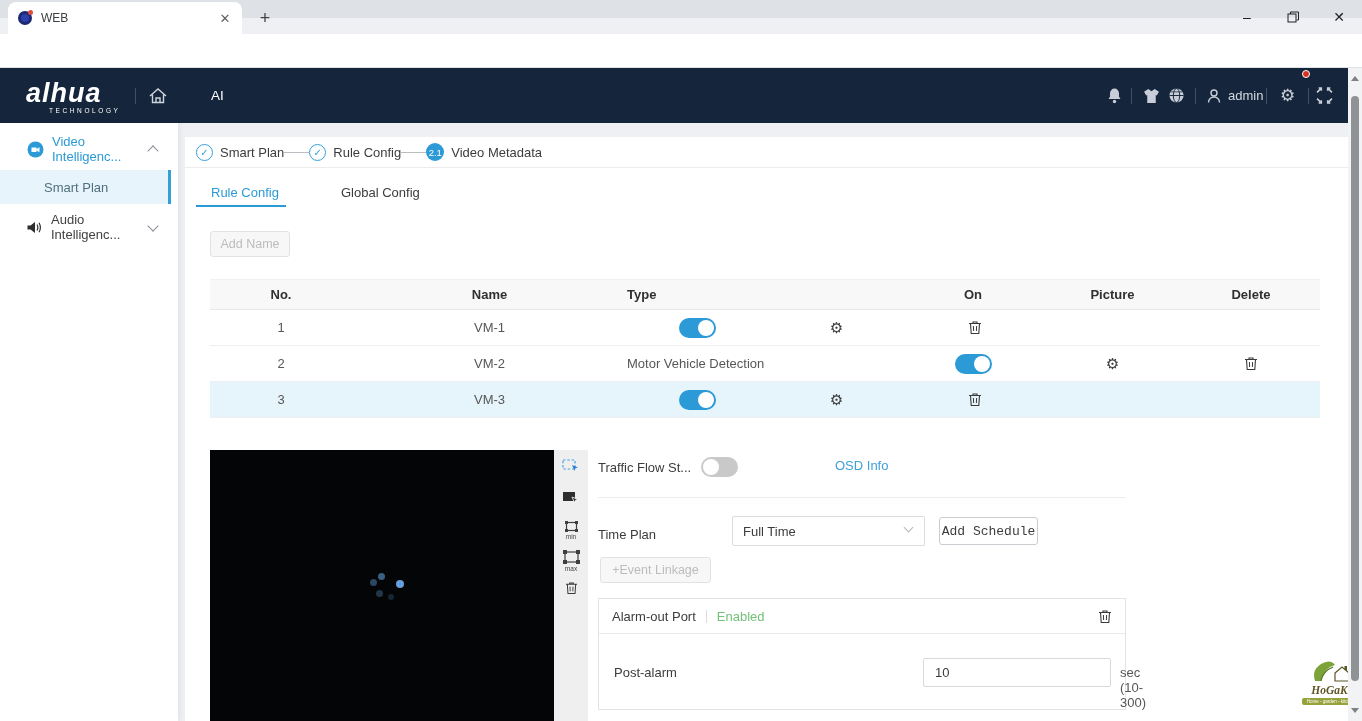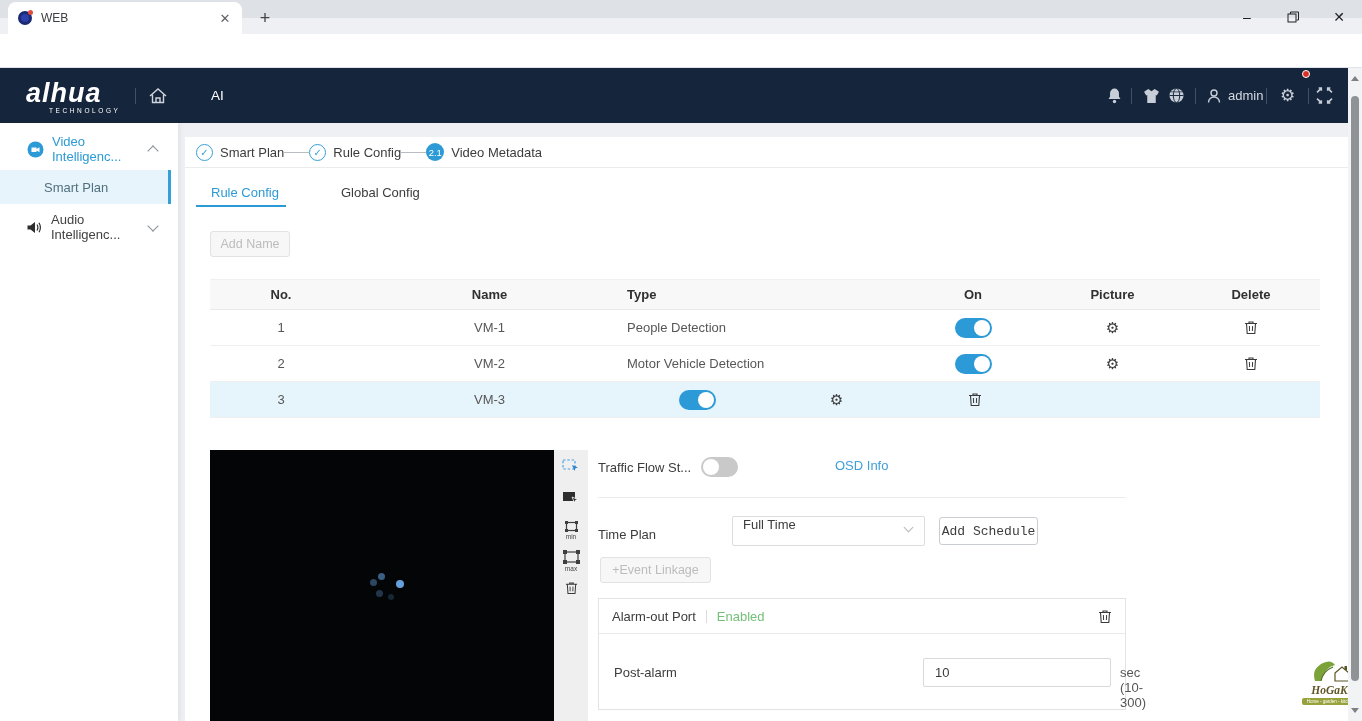--- a/index.html
+++ b/index.html
@@ -86,21 +86,21 @@
   .video { position:absolute; left:25px; top:313px; width:344px; height:271px; background:#030507; }
   .spin-dot { position:absolute; border-radius:50%; background:#6aa9e8; }
   .toolstrip { position:absolute; left:369px; top:313px; width:34px; height:271px; background:#efefef; }
   .tool { position:absolute; left:0; width:34px; display:flex; flex-direction:column; align-items:center; color:#3f3f3f; }
   .tool-mini-label { font-size:6.5px; color:#3f3f3f; margin-top:1px; }
 
   
   .cfg-label { font-size:13px; color:#3c3c3c; }
   .cfg-divider { position:absolute; left:413px; top:360px; width:528px; height:1px; background:#ececec; }
   .link-blue { color:#3f9fd8; font-size:13px; }
-  .select-box { position:absolute; left:547px; top:379px; width:193px; height:30px; border:1px solid #dcdcdc; border-radius:2px; display:flex; align-items:flex-start; padding:0 10px; font-size:13px; color:#3c3c3c; background:#fff; }
+  .select-box { position:absolute; left:547px; top:379px; width:193px; height:30px; border:1px solid #dcdcdc; border-radius:2px; display:flex; align-items:center; padding:0 10px; font-size:13px; color:#3c3c3c; background:#fff; }
   .select-box .chev { border-color:#b6b6b6; width:7px; height:7px; position:absolute; right:12px; top:10px; }
   .card { position:absolute; left:413px; top:461px; width:528px; height:112px; border:1px solid #e3e3e3; background:#fff; }
   .card-head { height:35px; border-bottom:1px solid #e9e9e9; display:flex; align-items:center; padding:0 13px; }
   .vsep { width:1px; height:13px; background:#dcdcdc; margin:0 10px; }
   .input-box { position:absolute; left:324px; top:24px; width:188px; height:29px; border:1px solid #d9d9d9; border-radius:2px; font-size:13px; color:#3c3c3c; padding:0 11px; font-family:"Liberation Sans",sans-serif; }
 
   
   .watermark { position:absolute; left:1302px; top:659px; width:58px; text-align:center; }
   .wm-title { font:700 italic 11.5px "Liberation Serif",serif; color:#5f5526; line-height:1; }
   .wm-bar { background:#97a23b; color:#fff; font-size:4.5px; border-radius:2px; padding:1px 0; margin-top:1px; white-space:nowrap; }
@@ -311,21 +311,20 @@
       <div class="c-no">No.</div>
       <div class="c-name">Name</div>
       <div class="c-type">Type</div>
       <div class="c-on">On</div>
       <div class="c-pic">Picture</div>
       <div class="c-del">Delete</div>
     </div>
     <div class="trow">
       <div class="c-no">1</div>
       <div class="c-name">VM-1</div>
-      <div class="c-type">People Detection</div>
       <div class="c-on">
           <div class="switch"></div>
         </div>
       <div class="c-pic gear-cell">⚙</div>
       <div class="c-del">
           <svg width="14" height="15" viewBox="0 0 14 15">
             <path d="M1 3.5 h12 M5 3.5 V2 h4 v1.5 M2.5 3.5 l.7 10 h7.6 l.7-10" fill="none" stroke="#3a3a3a" stroke-width="1.1"></path>
             <line x1="5.4" y1="6" x2="5.6" y2="11" stroke="#3a3a3a"></line>
             <line x1="8.6" y1="6" x2="8.4" y2="11" stroke="#3a3a3a"></line>
           </svg>

